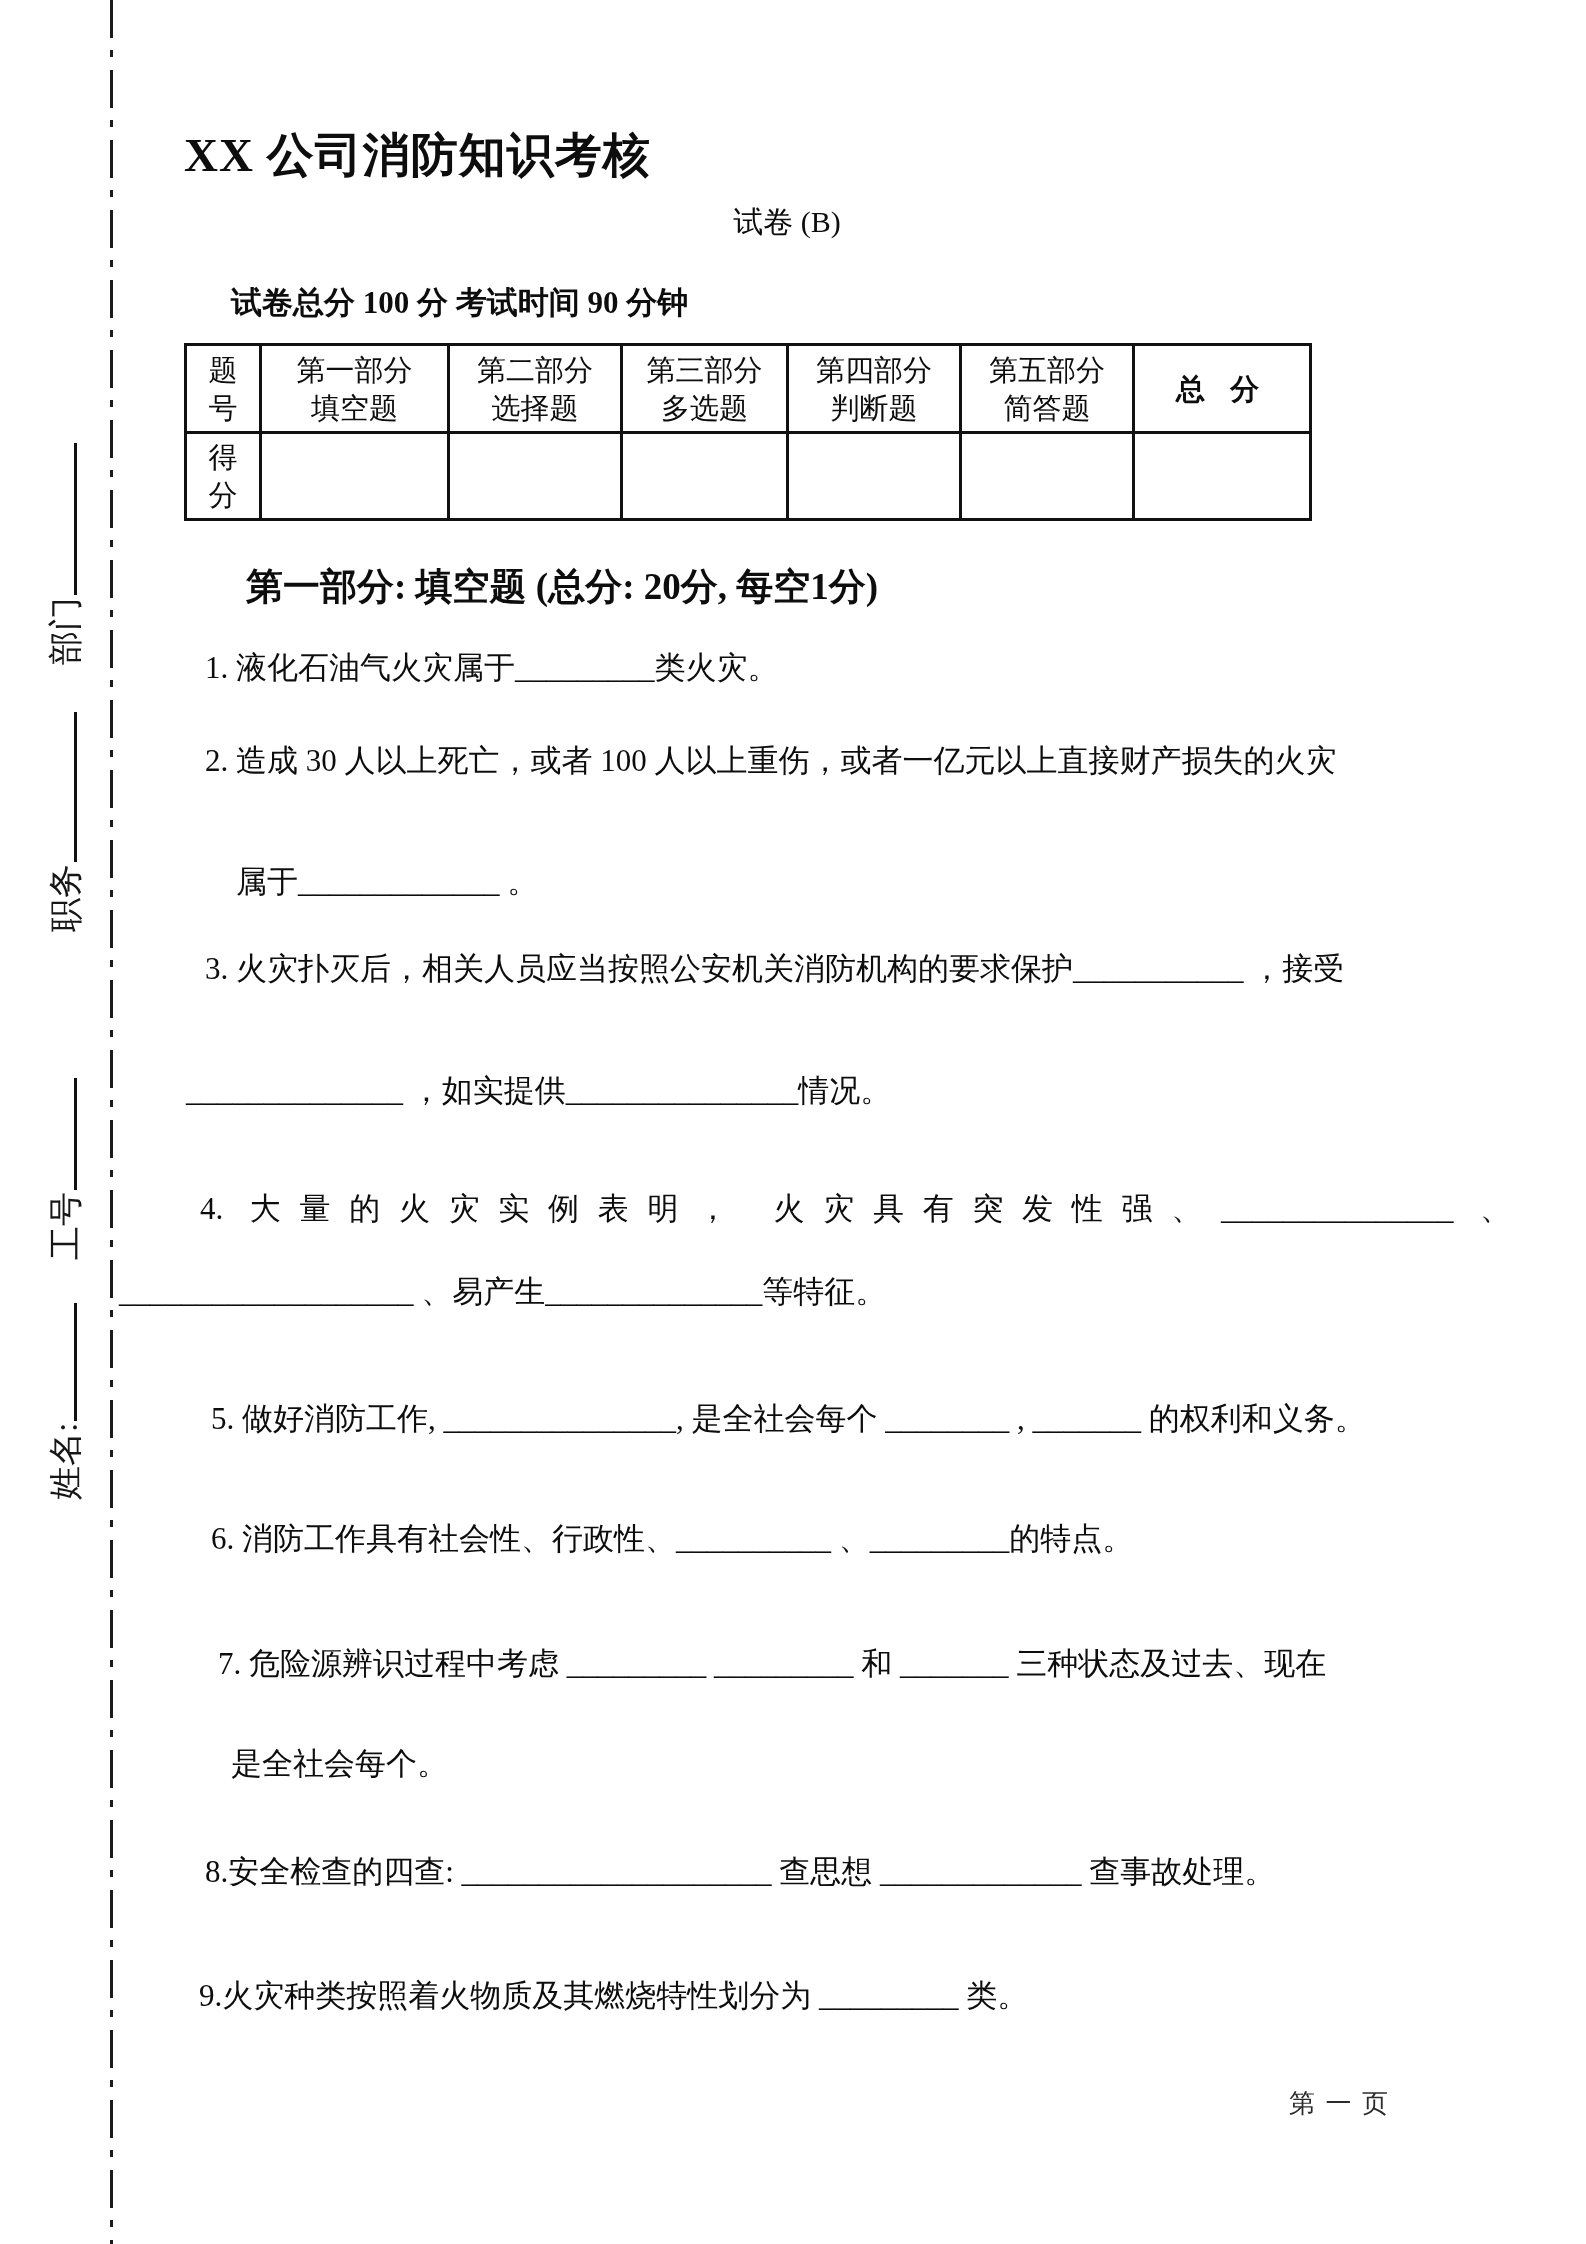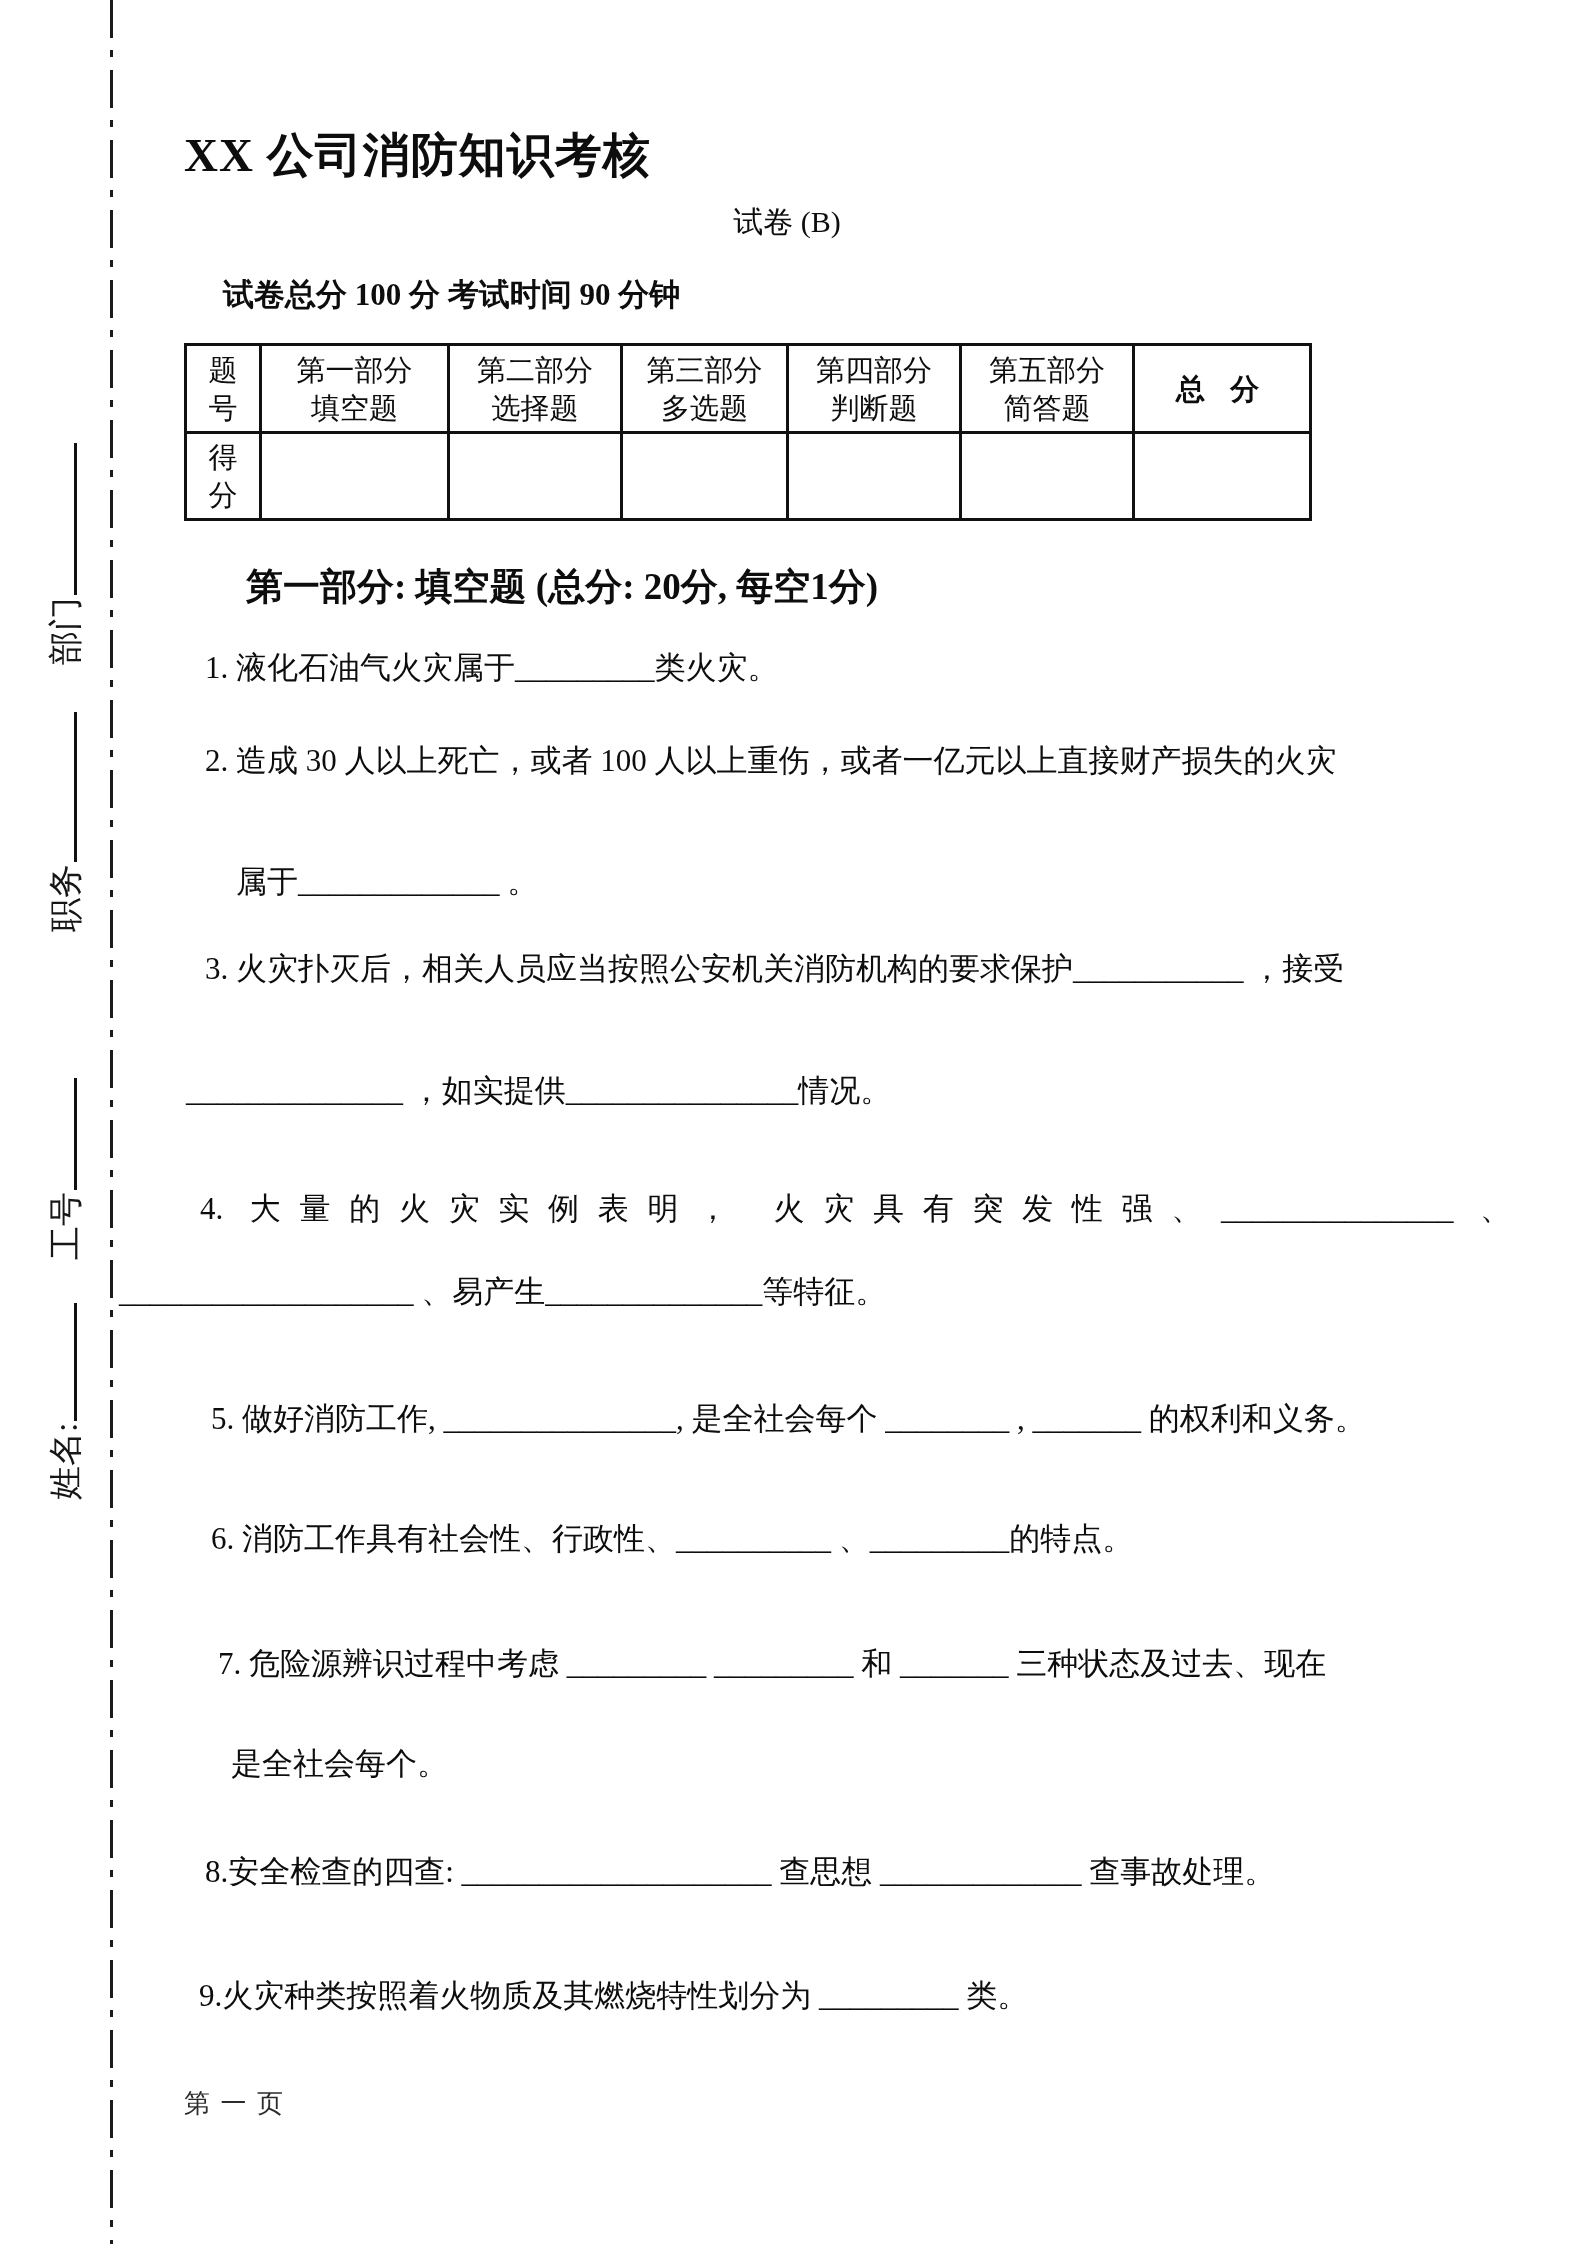--- a/index.html
+++ b/index.html
@@ -18,33 +18,33 @@
   .seal-group{
     position:absolute;left:44px;transform:rotate(-90deg);transform-origin:0 0;
     white-space:nowrap;font-size:34px;line-height:44px;color:#161616;
   }
   .seal-line{display:inline-block;height:6px;border-bottom:3px solid #111;margin-left:2px;}
   
   #content{position:absolute;left:184px;top:0;width:1206px;height:2244px;}
   .doc-title{position:absolute;top:124px;left:0;width:100%;margin:0;text-align:left;
     font-size:47px;font-weight:bold;letter-spacing:1px;}
   .doc-subtitle{position:absolute;top:202px;left:0;width:100%;margin:0;text-align:center;font-size:30px;font-family:Liberation Serif, serif;}
-  .exam-info{position:absolute;top:274px;left:39px;margin:0;font-size:31px;font-weight:bold;}
+  .exam-info{position:absolute;top:274px;left:39px;margin:8px;font-size:31px;font-weight:bold;}
   
   #score-table{position:absolute;top:343px;left:0;border-collapse:collapse;table-layout:fixed;}
   #score-table td{border:3px solid #111;padding:0;text-align:center;vertical-align:middle;
     font-size:29px;line-height:38px;}
   #score-table tr.r1 td{height:85px;}
   #score-table tr.r2 td{height:84px;}
   td.total-cell{font-size:35px;letter-spacing:9px;font-weight:bold;}
   
   .section-heading{position:absolute;top:546px;left:46px;margin:16px;font-size:37px;font-weight:bold;}
   .q{position:absolute;margin:6px;font-size:31px;line-height:44px;white-space:nowrap;}
   .q-just{white-space:normal;text-align:justify;text-align-last:justify;}
-  .page-footer{position:absolute;top:2086px;left:0;width:100%;margin:0;text-align:left;
+  .page-footer{position:absolute;top:2086px;left:0;width:100%;margin:0;text-align:right;
     font-size:26px;color:#2b2b2b;letter-spacing:2px;}
 </style>
 </head>
 <body>
 
 <div id="page">
 
   <div id="binding-line"></div>
 
   <div class="seal-group" style="top:665px">

